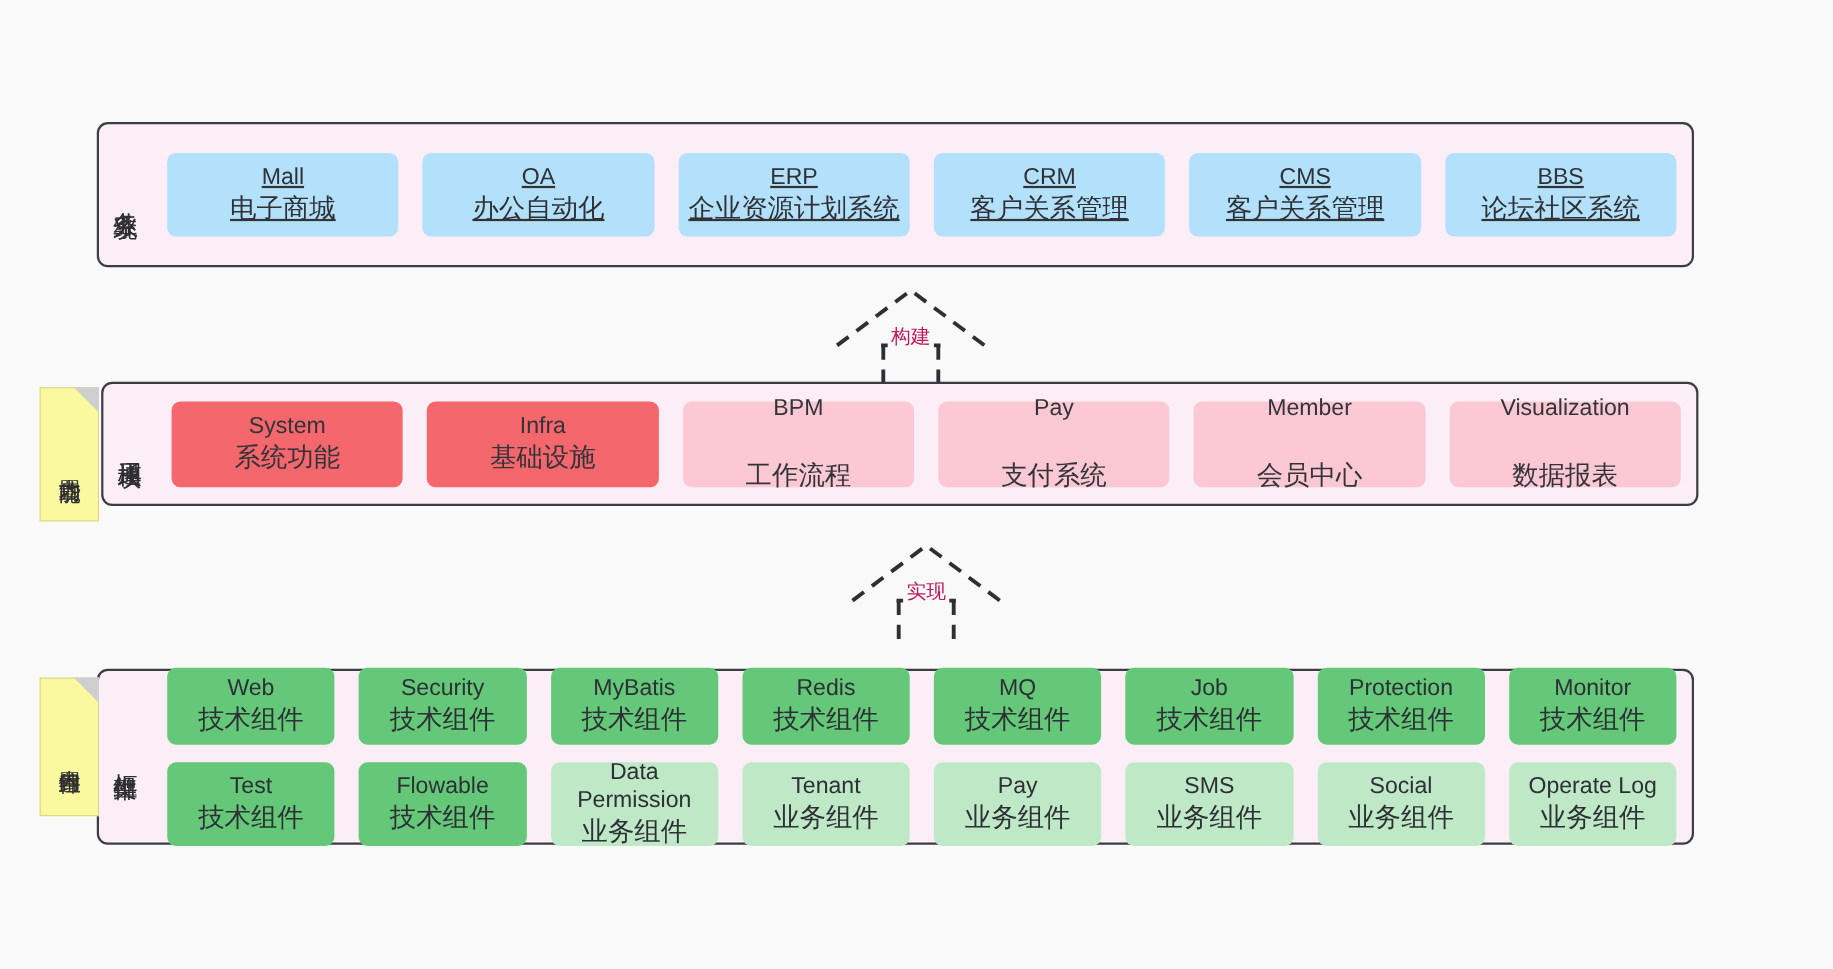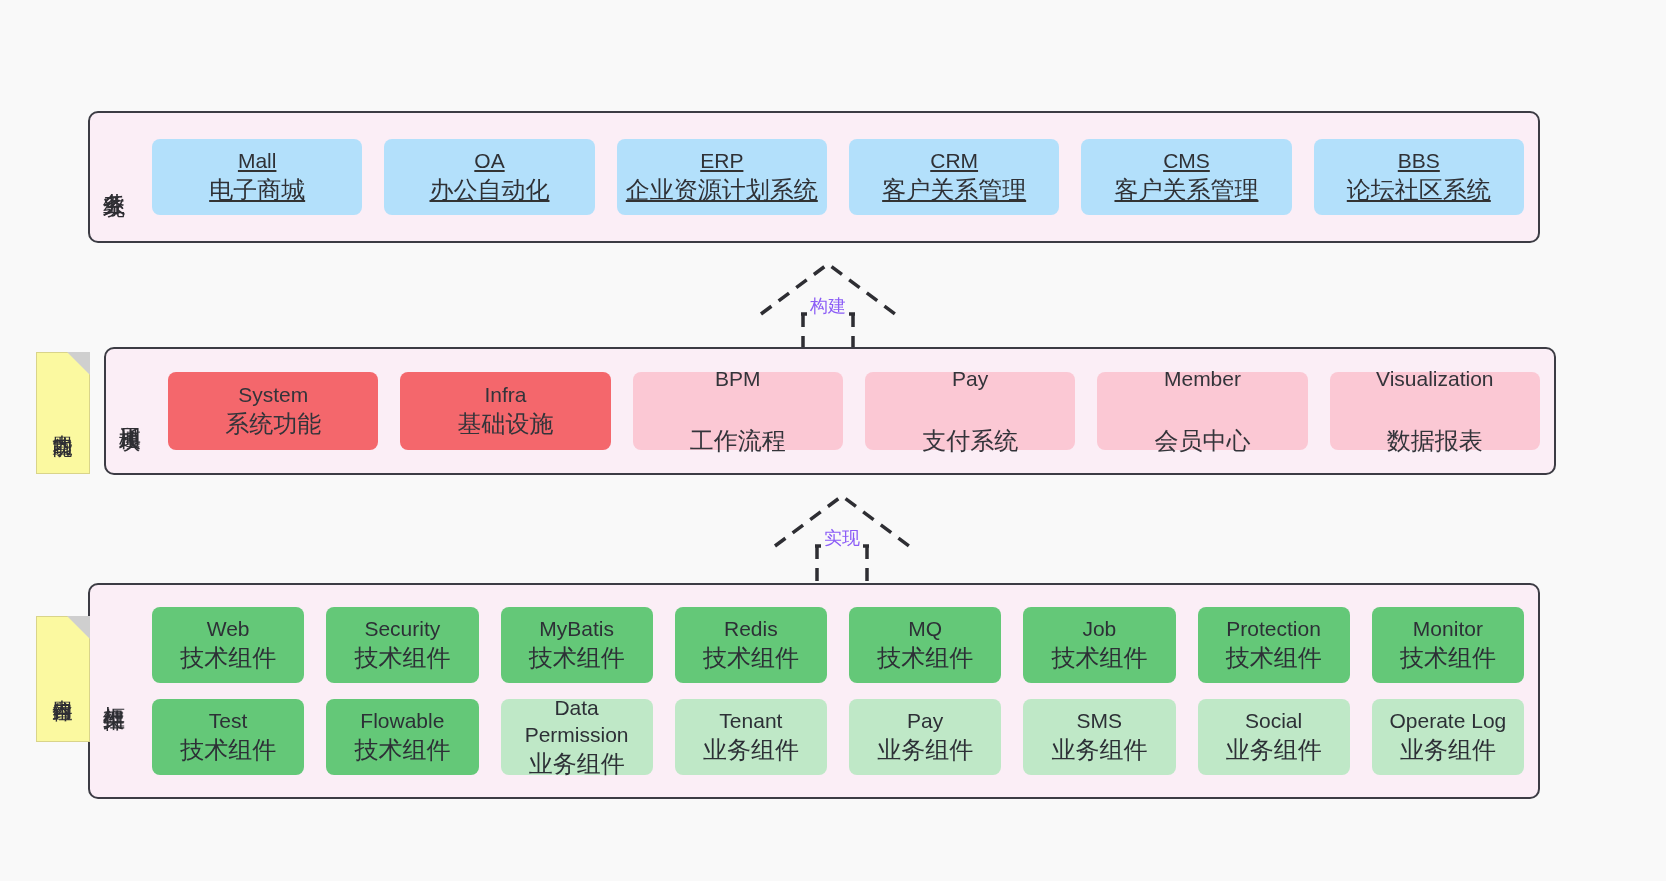--- a/index.html
+++ b/index.html
@@ -76,22 +76,22 @@
 
   
   .c-blue       { background: #b3e0fb; color: #2f3136; }
   .c-red        { background: #f4676c; color: #33343a; }
   .c-pink       { background: #fbc8d4; color: #33343a; gap: 33px; }
   .c-green      { background: #64c878; color: #2d3036; }
   .c-greenlight { background: #bfe8c7; color: #2d3036; }
 
   
   #layer-business  { left: 88px;  top: 111px; width: 1452px; height: 132px; }
-  #layer-common    { left: 104px;  top: 347px; width: 1452px; height: 128px; }
-  #layer-framework { left: 88px;  top: 583px; width: 1452px; height: 216px; }
+  #layer-common    { left: 92px;  top: 347px; width: 1452px; height: 113px; }
+  #layer-framework { left: 88px;  top: 608px; width: 1452px; height: 160px; }
 
   #layer-business  .card-row { height: 76px; text-decoration: underline; }
   #layer-common    .card-row { height: 78px; }
   #layer-framework .card-row { height: 76px; }
 
   
   .note {
     position: absolute;
     width: 54px;
     background: #fbf9a0;
@@ -127,21 +127,21 @@
     width: 150px;
     height: 92px;
   }
   .uml-arrow svg { display: block; }
   .uml-arrow .arrow-label {
     position: absolute;
     left: 50%;
     transform: translateX(-50%);
     top: 36px;
     font-size: 18px;
-    color: #8b5cf6;
+    color: #be185d;
     background: #f9f9f9;
     padding: 0 3px;
     white-space: nowrap;
     user-select: none;
   }
   #arrow-build     { left: 753px; top: 258px; }
   #arrow-implement { left: 767px; top: 490px; }
 </style>
 </head>
 <body>

